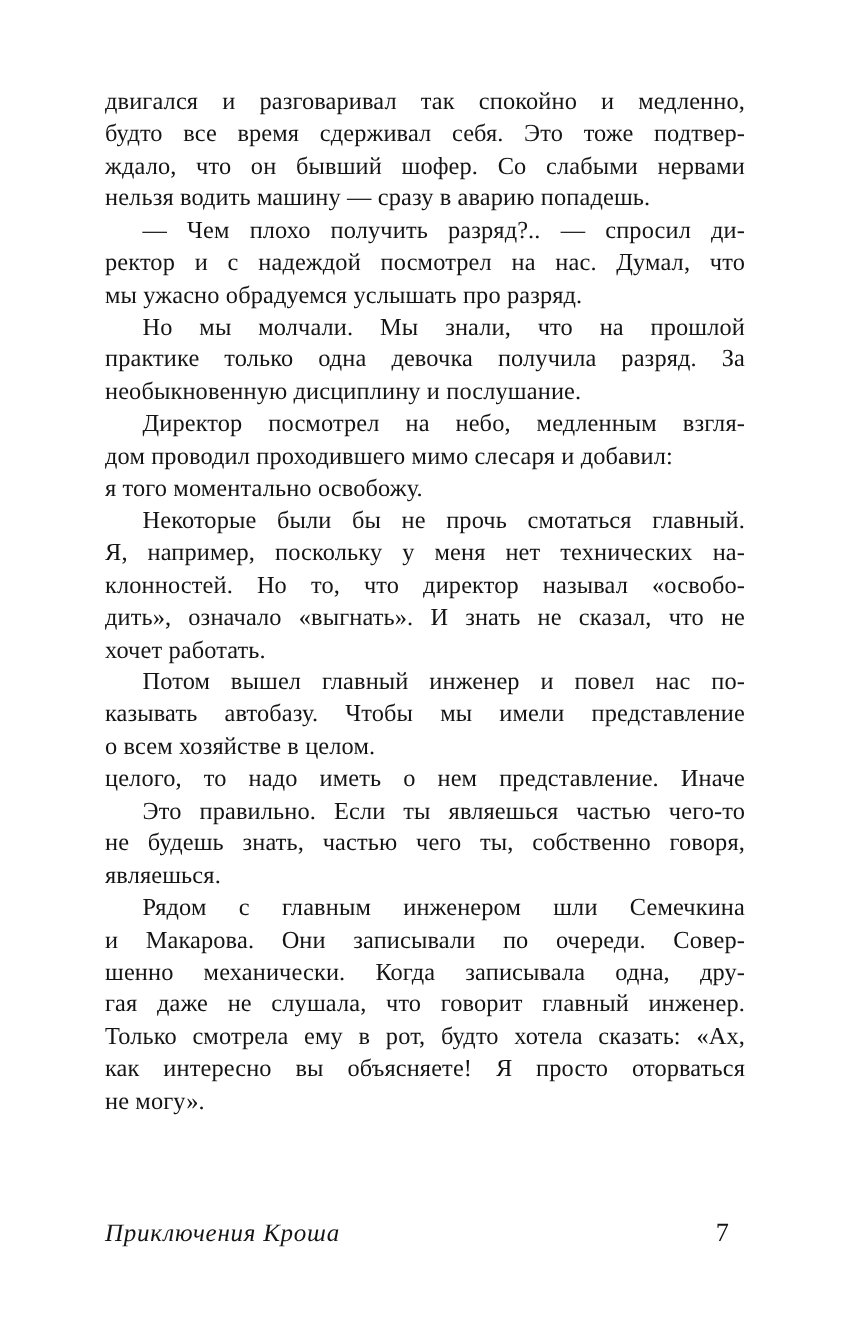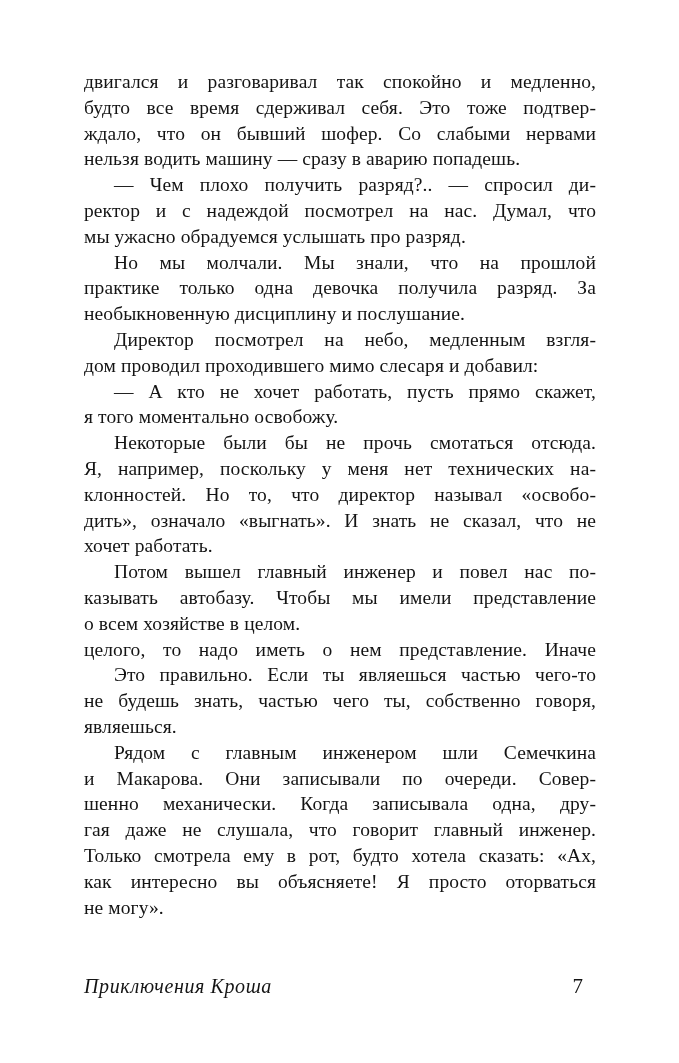--- a/index.html
+++ b/index.html
@@ -71,23 +71,22 @@
       <div class="line">ждало, что он бывший шофер. Со слабыми нервами</div>
       <div class="line last">нельзя водить машину — сразу в аварию попадешь.</div>
       <div class="line indent">— Чем плохо получить разряд?.. — спросил ди-</div>
       <div class="line">ректор и с надеждой посмотрел на нас. Думал, что</div>
       <div class="line last">мы ужасно обрадуемся услышать про разряд.</div>
       <div class="line indent">Но мы молчали. Мы знали, что на прошлой</div>
       <div class="line">практике только одна девочка получила разряд. За</div>
       <div class="line last">необыкновенную дисциплину и послушание.</div>
       <div class="line indent">Директор посмотрел на небо, медленным взгля-</div>
       <div class="line last">дом проводил проходившего мимо слесаря и добавил:</div>
-      <div class="line indent">— А кто не хочет работать, пусть прямо скажет,</div>
       <div class="line last">я того моментально освобожу.</div>
-      <div class="line indent">Некоторые были бы не прочь смотаться отсюда.</div>
+      <div class="line indent">Некоторые были бы не прочь смотаться главный.</div>
       <div class="line">Я, например, поскольку у меня нет технических на-</div>
       <div class="line">клонностей. Но то, что директор называл «освобо-</div>
       <div class="line">дить», означало «выгнать». И знать не сказал, что не</div>
       <div class="line last">хочет работать.</div>
       <div class="line indent">Потом вышел главный инженер и повел нас по-</div>
       <div class="line">казывать автобазу. Чтобы мы имели представление</div>
       <div class="line last">о всем хозяйстве в целом.</div>
       <div class="line">целого, то надо иметь о нем представление. Иначе</div>
       <div class="line indent">Это правильно. Если ты являешься частью чего-то</div>
       <div class="line">не будешь знать, частью чего ты, собственно говоря,</div>

